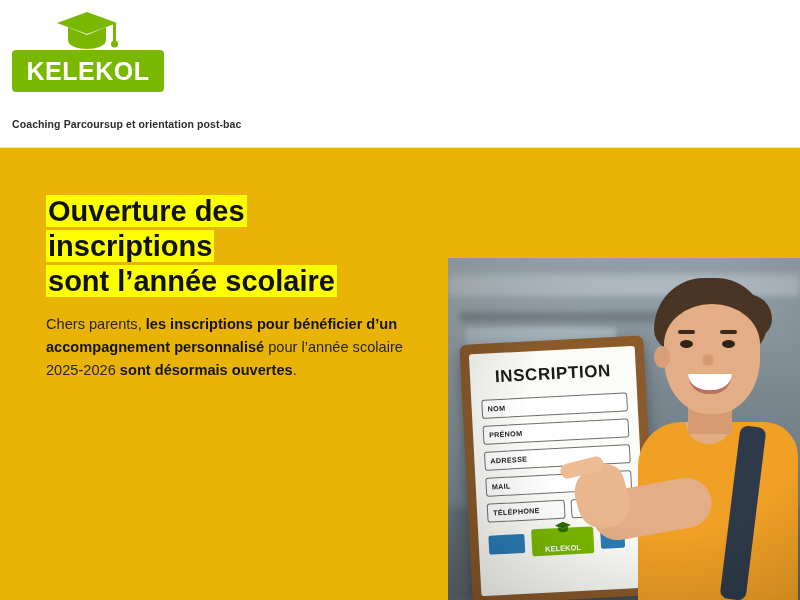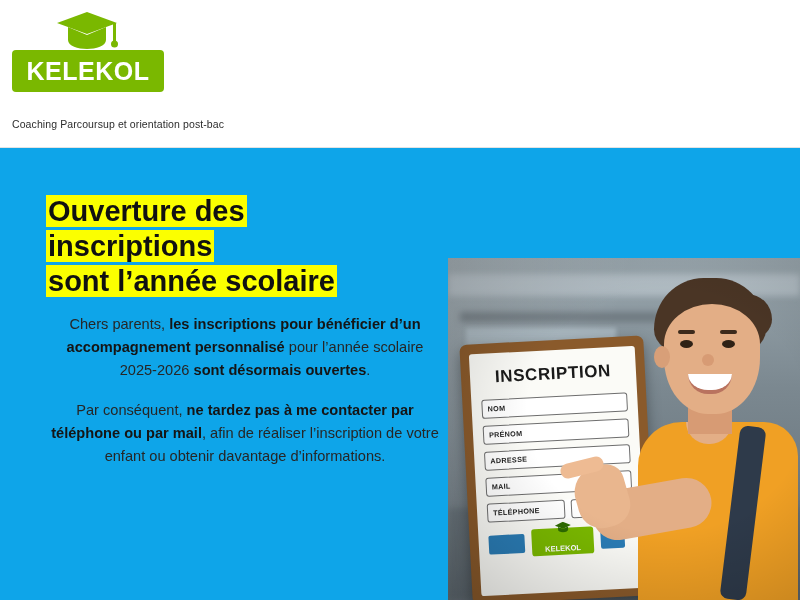--- a/index.html
+++ b/index.html
@@ -52,30 +52,30 @@
     display: flex;
     align-items: center;
     justify-content: center;
   }
   .tagline {
     position: absolute;
     left: 12px;
     top: 118px;
     font-size: 10.5px;
     color: #2d2d2d;
-    font-weight: normal;
+    font-weight: bold;
     letter-spacing: 0.1px;
   }
 
   
   .main {
     position: relative;
     width: 100%;
     height: 452px;
-    background: #0ea5e9;
+    background: #eab308;
   }
   .content {
     position: absolute;
     left: 46px;
     top: 46px;
     width: 398px;
   }
   h1.headline {
     margin: 0;
     font-size: 29px;
@@ -90,21 +90,20 @@
     -webkit-box-decoration-break: clone;
   }
   .body-copy {
     margin-top: 14px;
   }
   .body-copy p {
     margin: 0 0 17px 0;
     font-size: 14.6px;
     line-height: 1.58;
     color: #262626;
-    text-align: center;
   }
   .body-copy p b { font-weight: bold; color: #151515; }
 
   
   .photo {
     position: absolute;
     left: 448px;
     top: 110px;
     width: 352px;
     height: 342px;
@@ -310,21 +309,20 @@
 
   <div class="content">
     <h1 class="headline">
       <span class="hl">Ouverture des</span><br>
       <span class="hl">inscriptions</span><br>
       <span class="hl">sont l’année scolaire</span><br>
     </h1>
 
     <div class="body-copy">
       <p><span>Chers parents, </span><b>les inscriptions pour bénéficier d’un accompagnement personnalisé</b><span> pour l’année scolaire 2025-2026 </span><b>sont désormais ouvertes</b><span>.</span></p>
-      <p><span>Par conséquent, </span><b>ne tardez pas à me contacter par téléphone ou par mail</b><span>, afin de réaliser l’inscription de votre enfant ou obtenir davantage d’informations.</span></p>
     </div>
   </div>
 
   <div class="photo">
     <div class="photo-bg"></div>
     <div class="blur-bar b1"></div>
     <div class="blur-bar b2"></div>
     <div class="blur-win"></div>
     <div class="blur-bar b3"></div>
 

